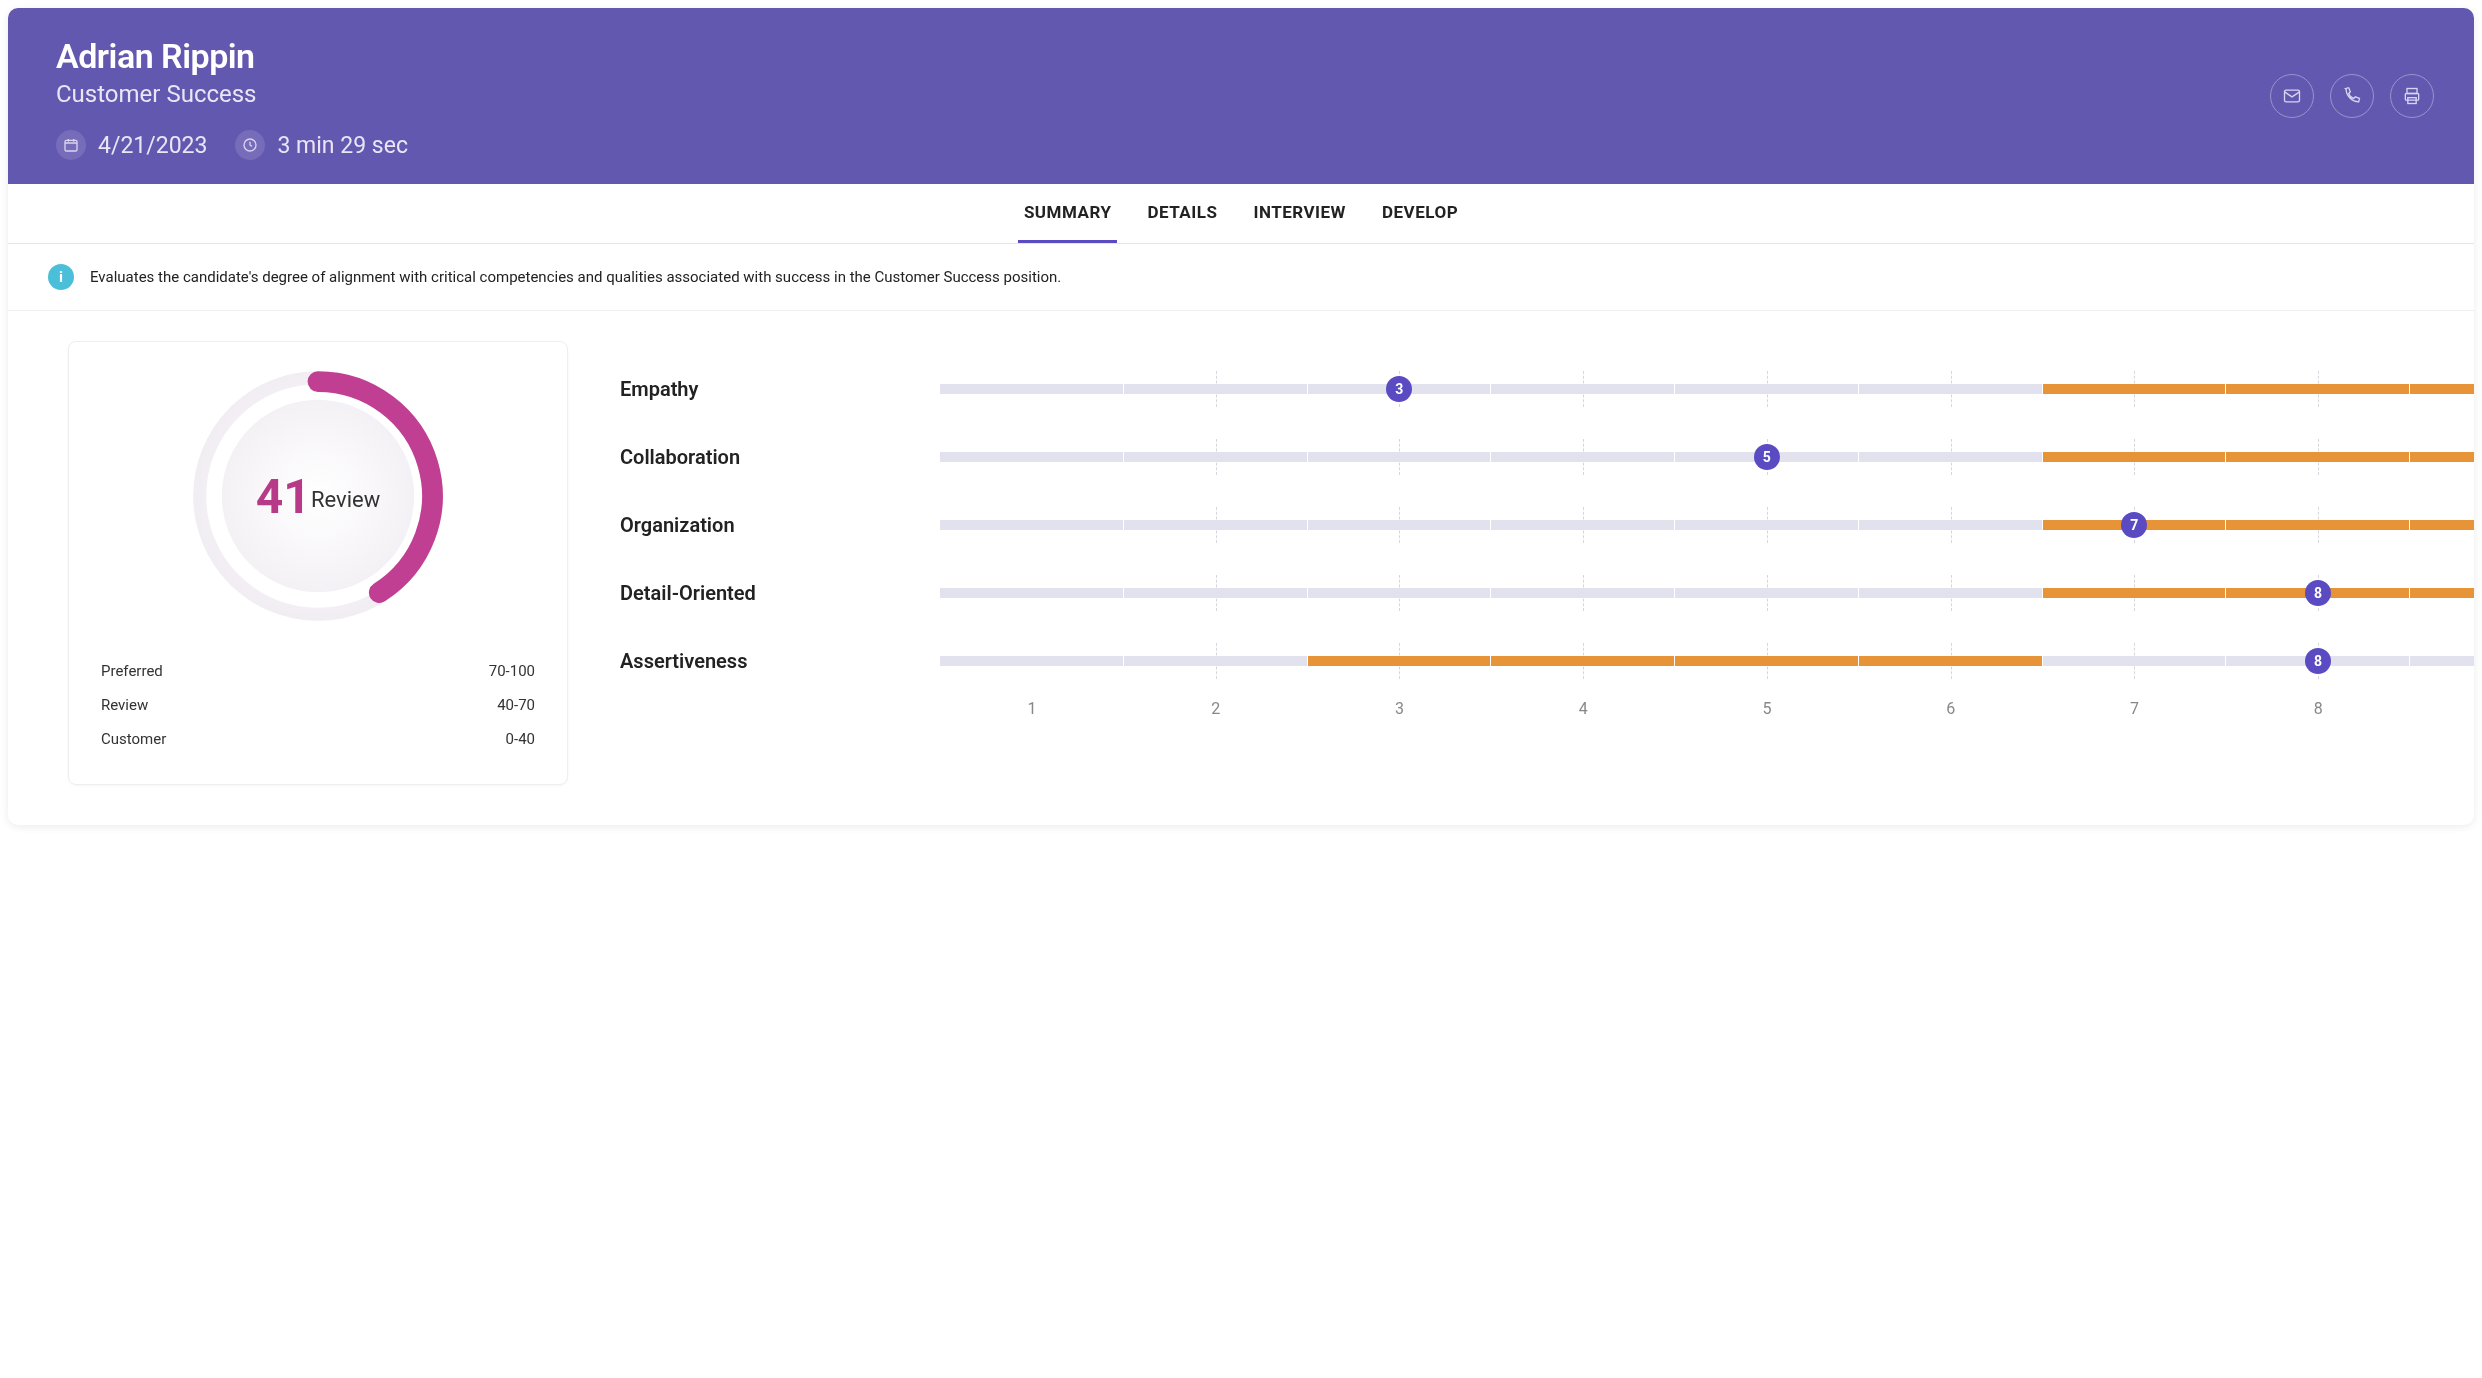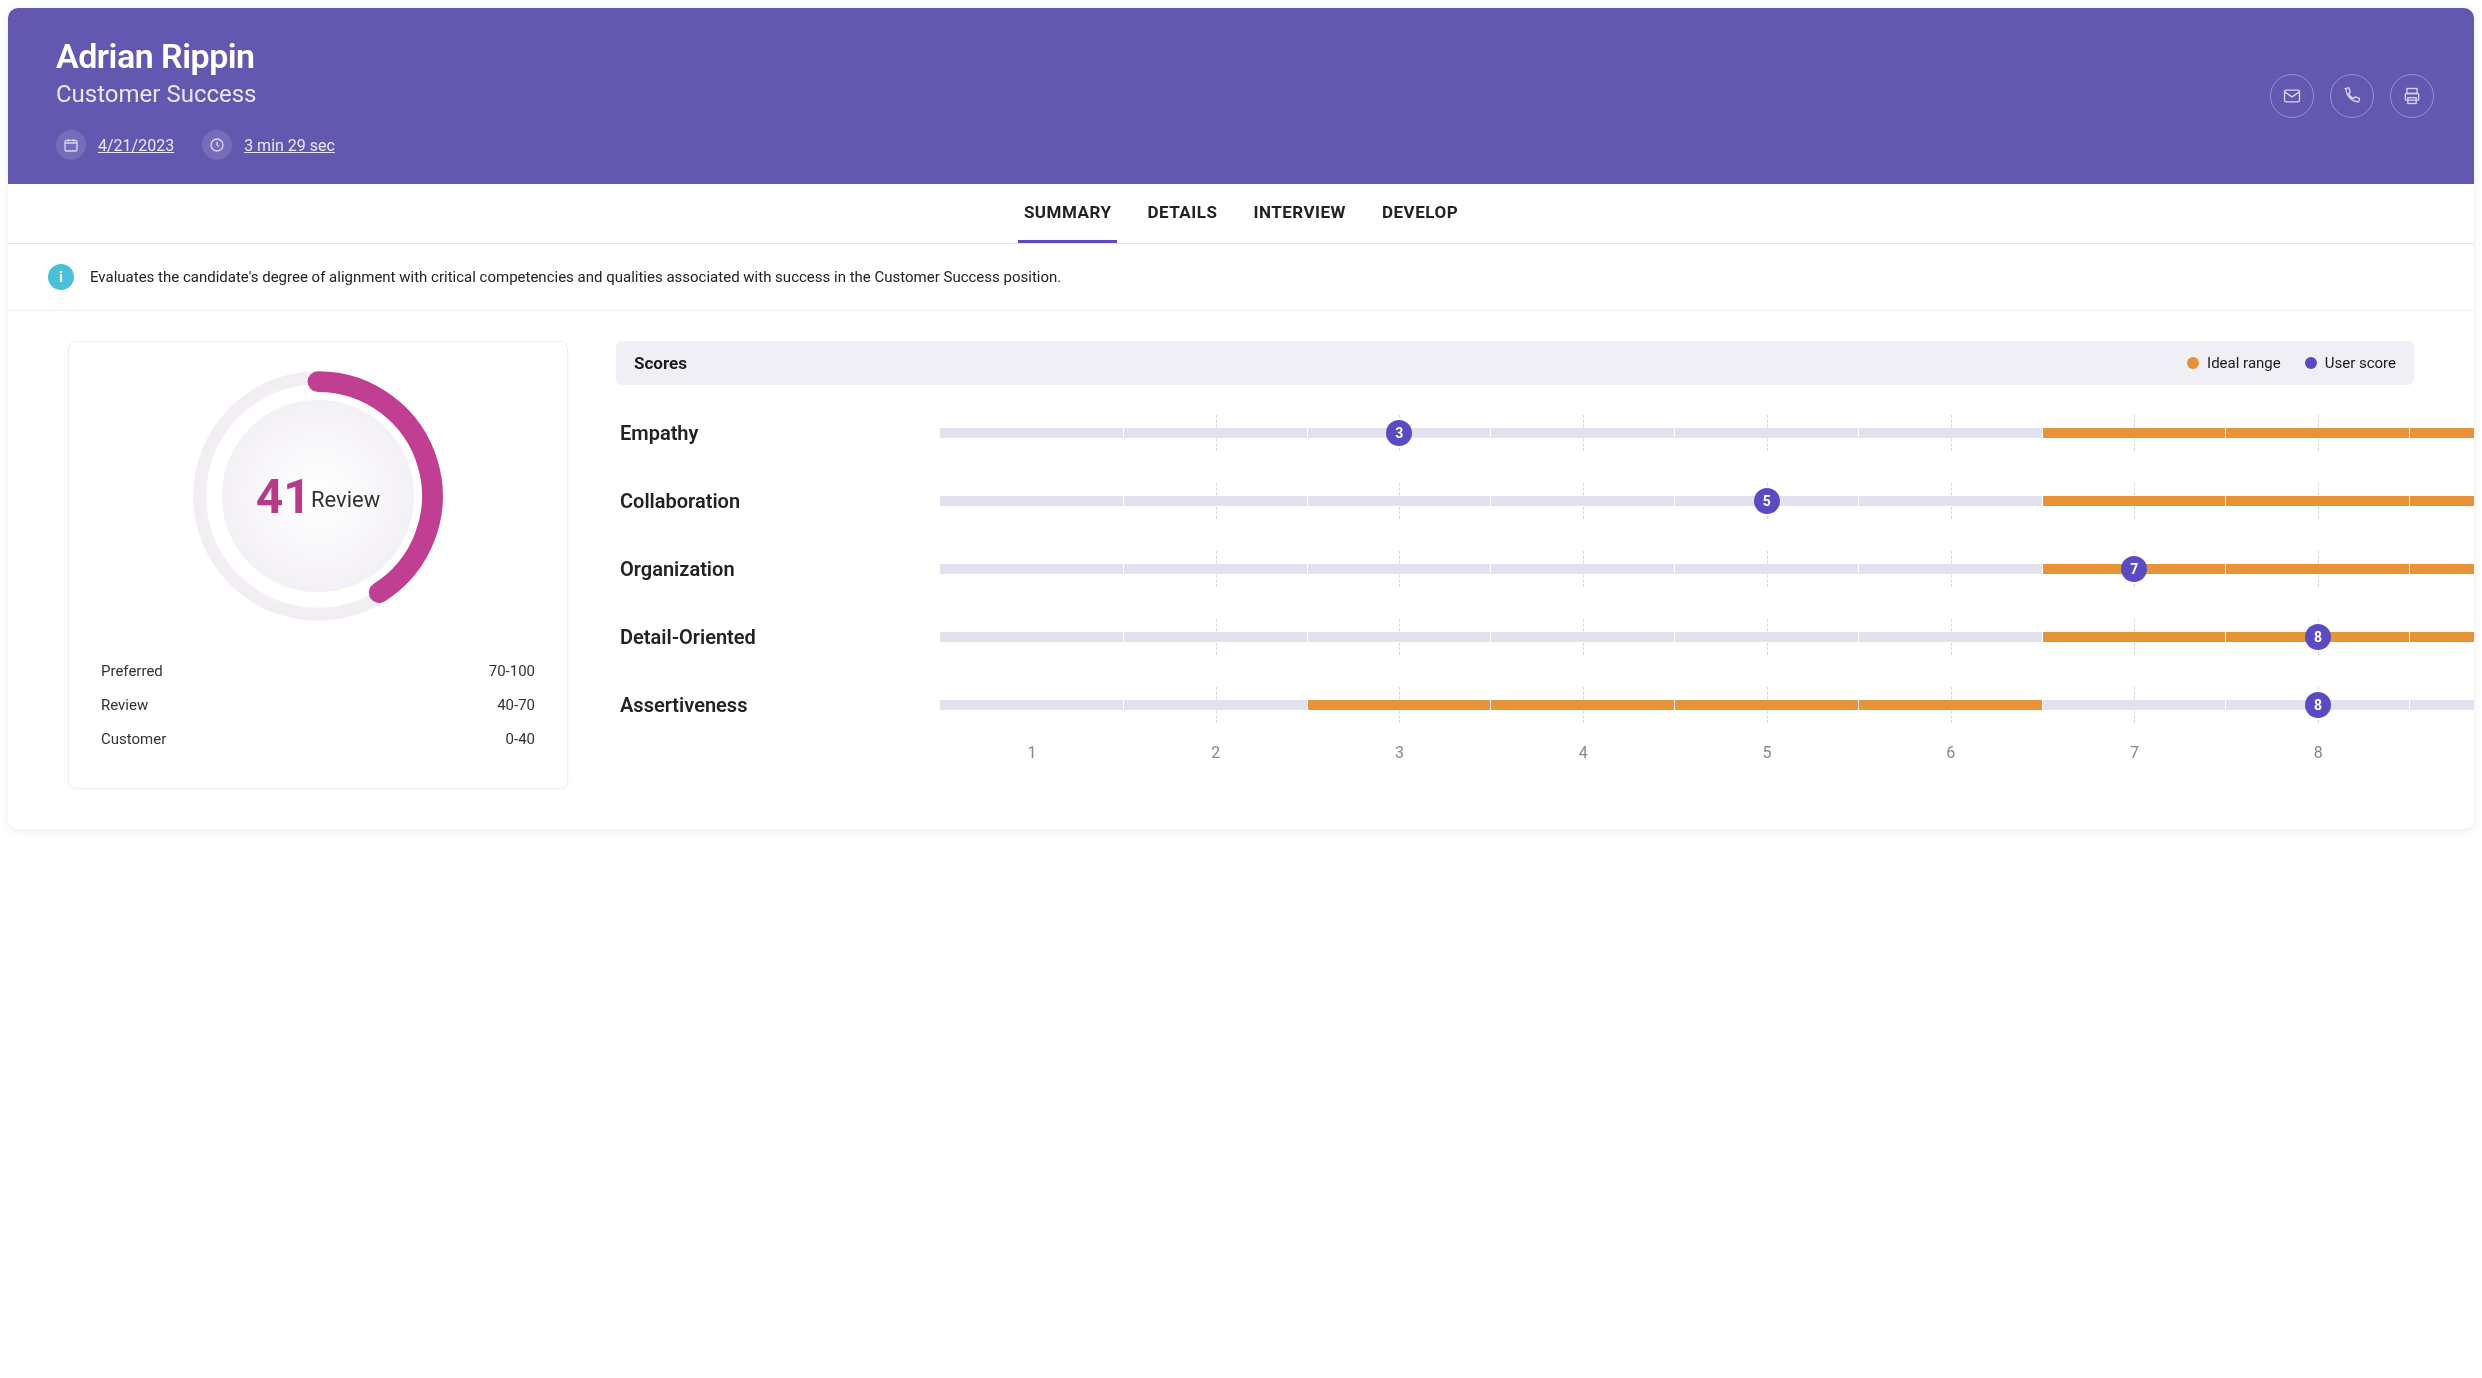--- a/index.html
+++ b/index.html
@@ -19,21 +19,21 @@
     background: #6358b0;
     color: #fff;
     padding: 28px 48px 24px 48px;
     position: relative;
   }
   .header h1 { font-size: 34px; font-weight: 600; letter-spacing: -0.5px; }
   .header .role { font-size: 24px; font-weight: 400; margin-top: 4px; color: #e8e6f5; }
   .meta { margin-top: 22px; display: flex; gap: 28px; align-items: center; }
   .meta .chip {
     display: flex; align-items: center; gap: 12px;
-    font-size: 16px; color: #e8e6f5; text-decoration: underline;
+    font-size: 23px; color: #e8e6f5;
   }
   .meta .icon-circle {
     background: rgba(255,255,255,0.12);
     width: 30px; height: 30px; border-radius: 50%;
     display: inline-flex; align-items: center; justify-content: center;
   }
   .header-actions {
     position: absolute; right: 40px; top: 50%; transform: translateY(-50%);
     display: flex; gap: 16px;
   }
@@ -239,33 +239,20 @@
           <span class="range">40-70</span>
         </div>
         <div class="legend-row">
           <span class="name">Customer</span>
           <span class="range">0-40</span>
         </div>
       </div>
     </div>
 
     <div class="scores-panel">
-      <div class="scores-head">
-        <span class="title">Scores</span>
-        <div class="legend">
-          <span>
-              <span class="dot orange"></span>
-              <span>Ideal range</span>
-            </span>
-          <span>
-              <span class="dot purple"></span>
-              <span>User score</span>
-            </span>
-        </div>
-      </div>
       <div class="score-rows" id="score-rows">
           <div class="score-row">
             <div class="label">Empathy</div>
             <div class="track-wrap">
               <div class="track" style="height: 10px;">
                 <div class="gridline" style="left: 18.75%;"></div>
                 <div class="gridline" style="left: 31.25%;"></div>
                 <div class="gridline" style="left: 43.75%;"></div>
                 <div class="gridline" style="left: 56.25%;"></div>
                 <div class="gridline" style="left: 68.75%;"></div>

